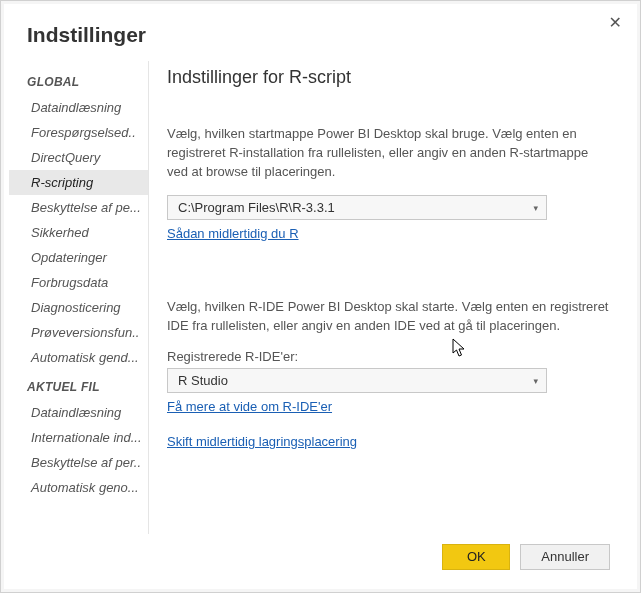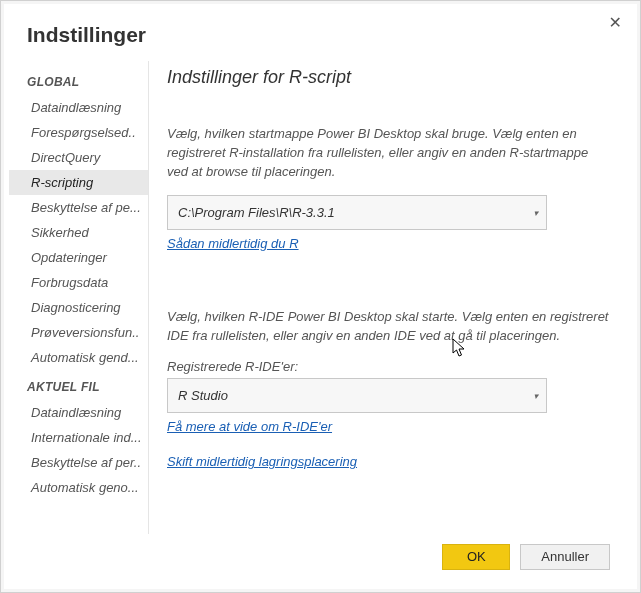--- a/index.html
+++ b/index.html
@@ -68,21 +68,20 @@
     line-height: 17px;
   }
   .nav-item.selected {
     background: #e8e8e8;
     color: #222;
   }
   .content {
     flex: 1;
     padding: 6px 22px 0 18px;
     overflow: hidden;
-    font-style: italic;
   }
   .content h2 {
     font-size: 18px;
     font-weight: 400;
     color: #333;
     margin-bottom: 8px;
   }
   .desc {
     font-size: 13px;
     color: #555;
@@ -92,21 +91,21 @@
   }
   .field-label {
     font-size: 13px;
     color: #555;
     margin-bottom: 4px;
   }
   .dropdown {
     width: 380px;
     border: 1px solid #c8c8c8;
     background: #f7f7f7;
-    height: 35px;
+    height: 25px;
     display: flex;
     align-items: center;
     justify-content: space-between;
     padding: 0 8px 0 10px;
     font-size: 13px;
     color: #333;
     cursor: pointer;
     margin-bottom: 6px;
   }
   .dropdown .chev {

